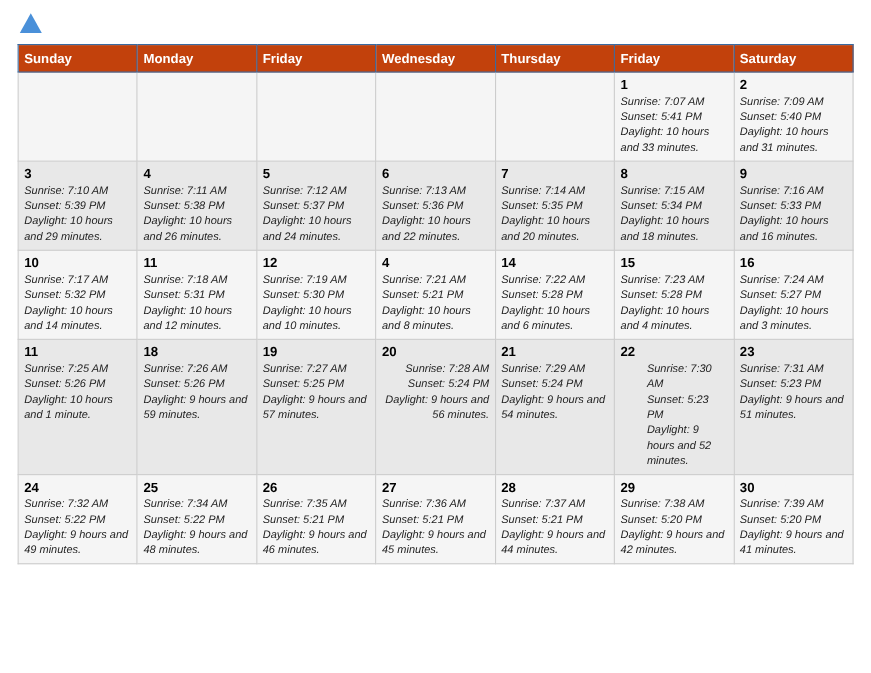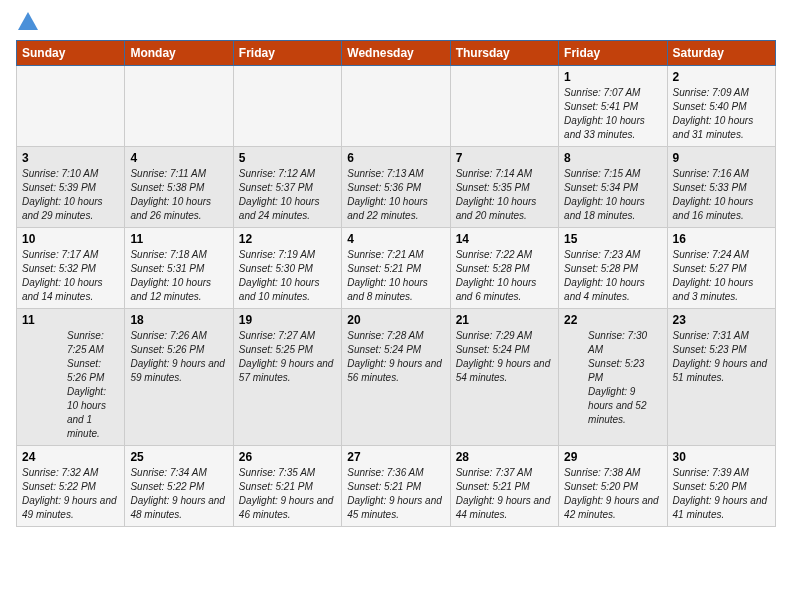--- a/index.html
+++ b/index.html
@@ -238,39 +238,39 @@
           <td>
             <span class="day-number">16</span>
             <div class="day-info" style="white-space: pre-line;">Sunrise: 7:24 AM
 Sunset: 5:27 PM
 Daylight: 10 hours and 3 minutes.</div>
           </td>
         </tr>
         <tr>
           <td>
             <span class="day-number">11</span>
-            <div class="day-info" style="white-space: pre-line; margin-left: 45px;">Sunrise: 7:25 AM
+            <div class="day-info" style="white-space: pre-line;">Sunrise: 7:25 AM
 Sunset: 5:26 PM
 Daylight: 10 hours and 1 minute.</div>
           </td>
           <td>
             <span class="day-number">18</span>
             <div class="day-info" style="white-space: pre-line;">Sunrise: 7:26 AM
 Sunset: 5:26 PM
 Daylight: 9 hours and 59 minutes.</div>
           </td>
           <td>
             <span class="day-number">19</span>
             <div class="day-info" style="white-space: pre-line;">Sunrise: 7:27 AM
 Sunset: 5:25 PM
 Daylight: 9 hours and 57 minutes.</div>
           </td>
           <td>
             <span class="day-number">20</span>
-            <div class="day-info" style="white-space: pre-line;">Sunrise: 7:28 AM
+            <div class="day-info" style="white-space: pre-line; text-align: right;">Sunrise: 7:28 AM
 Sunset: 5:24 PM
 Daylight: 9 hours and 56 minutes.</div>
           </td>
           <td>
             <span class="day-number">21</span>
             <div class="day-info" style="white-space: pre-line;">Sunrise: 7:29 AM
 Sunset: 5:24 PM
 Daylight: 9 hours and 54 minutes.</div>
           </td>
           <td>

